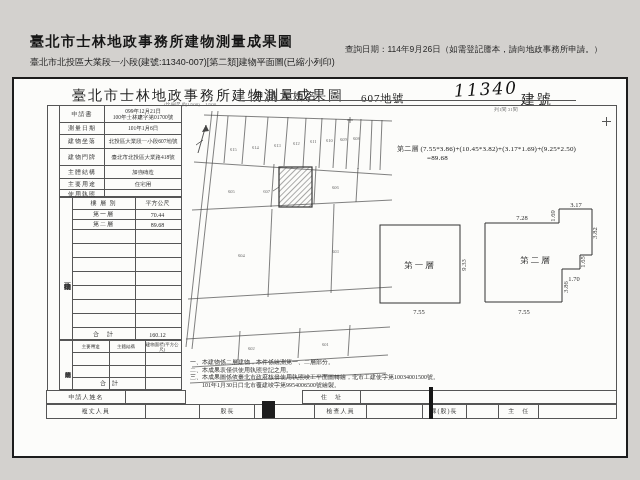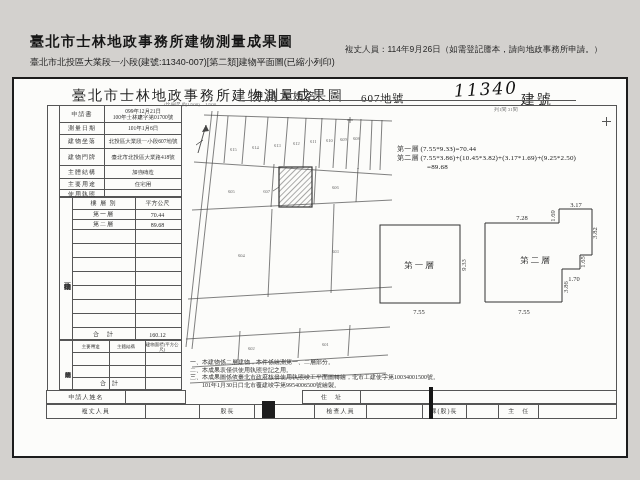--- a/index.html
+++ b/index.html
@@ -59,21 +59,21 @@
   .cross{left:588px;top:38px;width:9px;height:9px}
   .cross:before{content:"";position:absolute;left:4px;top:0;width:1px;height:9px;background:#555}
   .cross:after{content:"";position:absolute;left:0;top:4px;width:9px;height:1px;background:#555}
 </style>
 </head>
 <body>
 
 <div>
 
   <div class="abs app-title">臺北市士林地政事務所建物測量成果圖</div>
-  <div class="abs query-date">複丈人員：114年9月26日（如需登記謄本，請向地政事務所申請。）</div>
+  <div class="abs query-date">查詢日期：114年9月26日（如需登記謄本，請向地政事務所申請。）</div>
   <div class="abs subtitle">臺北市北投區大業段一小段(建號:11340-007)[第二類]建物平面圖(已縮小列印)</div>
 
   <div class="abs doc">
 
     <div class="abs form-title">臺北市士林地政事務所建物測量成果圖</div>
     <div class="abs section">申請人姓名</div>
     <div class="abs lot">607地號</div>
     <div class="abs bno">11340</div>
     <div class="abs bno-lbl">建號</div>
     <div class="abs hdr-line"></div>
@@ -255,21 +255,20 @@
         <text class="mn" x="46" y="86">605</text>
         <text class="mn" x="150" y="82">606</text>
         <text class="mn" x="56" y="150">604</text>
         <text class="mn" x="150" y="146">603</text>
         <text class="mn" x="66" y="243">602</text>
         <text class="mn" x="140" y="239">601</text>
       </g>
     </svg>
 
     <div class="abs calc">
-      <div>第一層 (7.55*9.33)=70.44</div>
       <div>第二層 (7.55*3.86)+(10.45*3.82)+(3.17*1.69)+(9.25*2.50)</div>
       <div style="padding-left:30px">=89.68</div>
     </div>
 
     <svg class="abs" style="left:350px;top:118px" width="262" height="126" viewBox="0 0 262 126">
       <rect x="16" y="28" width="80" height="78" fill="none" stroke="#333" stroke-width="1"></rect>
       <text class="pl" x="56" y="71">第一層</text>
       <text class="pd" x="55" y="117">7.55</text>
       <text class="pd" transform="rotate(-90 102 68)" x="102" y="68">9.33</text>
 

